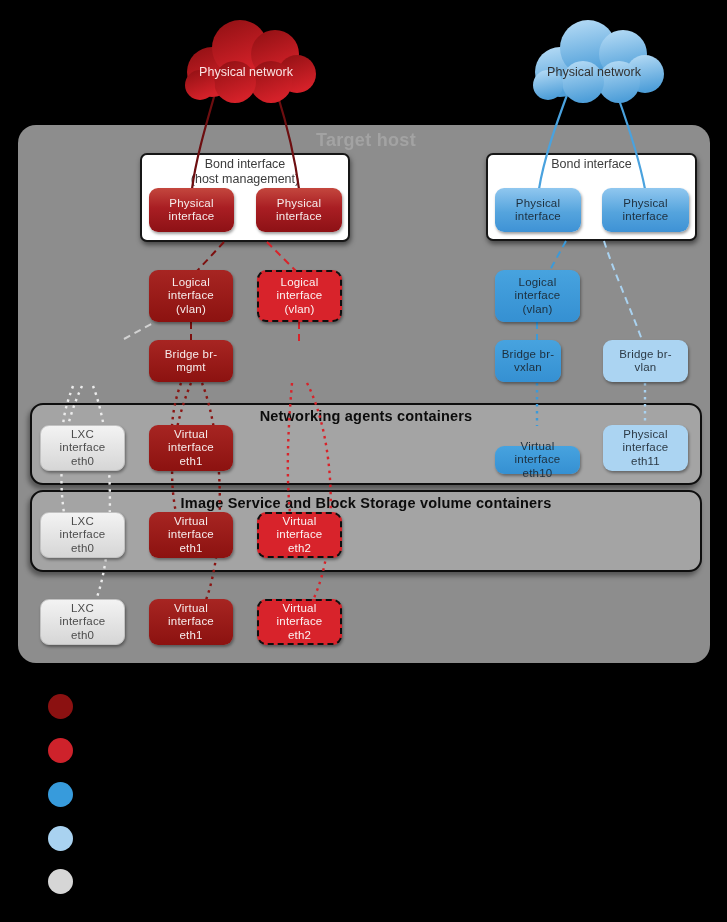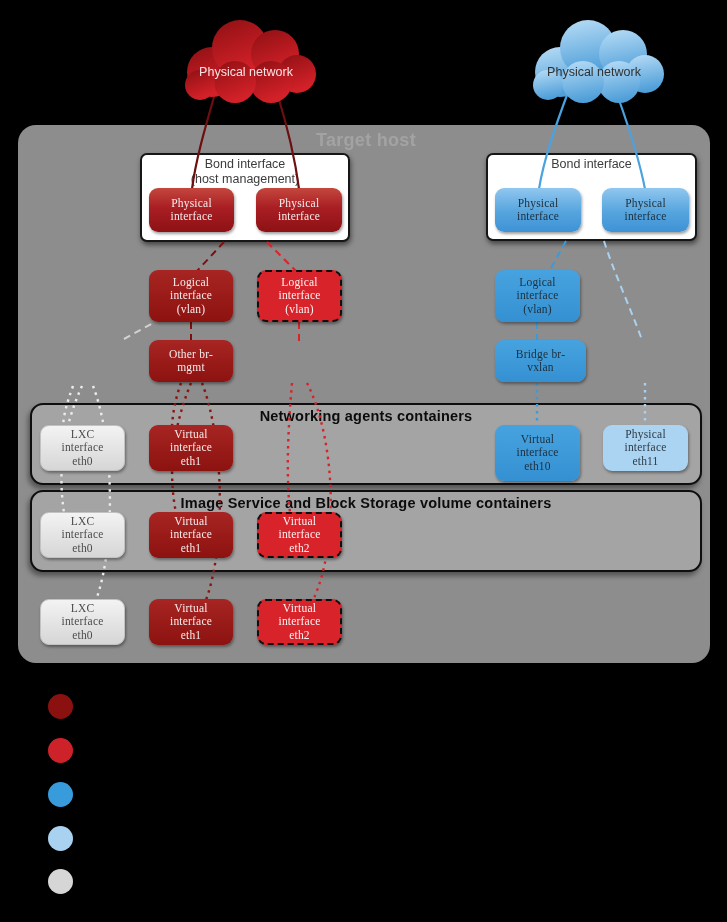--- a/index.html
+++ b/index.html
@@ -2,21 +2,21 @@
 <html><head>
 <meta charset="utf-8">
 <style>
   html,body{margin:0;padding:0;background:#000;}
   #canvas{position:relative;width:727px;height:922px;background:#000;
           font-family:"Liberation Sans",sans-serif;overflow:hidden;}
 
   
   .box{position:absolute;z-index:5;border-radius:9px;display:flex;align-items:center;
        justify-content:center;text-align:center;font-size:11.5px;line-height:13.5px;
-       letter-spacing:.2px;box-shadow:1px 2px 3px rgba(0,0,0,.38);box-sizing:border-box;font-family:Liberation Serif, serif;}
+       letter-spacing:.2px;box-shadow:1px 2px 3px rgba(0,0,0,.38);box-sizing:border-box;}
   .box .lbl{display:inline-block;max-width:62px;}
 
   .v-darkred {background:linear-gradient(180deg,#a72522,#8c1210);color:#f6ecec;}
   .v-physred {background:linear-gradient(180deg,#c4473e 0%,#a91e23 45%,#8d1115 100%);color:#f6ecec;}
   .v-reddash {background:#d8232b;color:#fbf3f3;border:2.5px dashed #0e0e0e;}
   .v-blue    {background:linear-gradient(180deg,#47a3df,#3590d2);color:#1d2e3c;}
   .v-physblue{background:linear-gradient(180deg,#90c7ef 0%,#55a4dd 55%,#3e92d5 100%);color:#1d2e3c;}
   .v-lightblue{background:#abd4f2;color:#2c3a46;}
   .v-gray    {background:linear-gradient(180deg,#f3f3f3,#d6d6d6);color:#4c4c4c;border:1px solid #c2c2c2;}
 
@@ -179,33 +179,36 @@
     <span class="lbl">Logical interface (vlan)</span>
     </div>
   <div class="box v-reddash" style="left:257px;top:270px;width:85px;height:52px">
     <span class="lbl">Logical interface (vlan)</span>
     </div>
   <div class="box v-blue" style="left:495px;top:270px;width:85px;height:52px">
     <span class="lbl">Logical interface (vlan)</span>
     </div>
 
   <div class="box v-darkred" style="left:149px;top:340px;width:84px;height:42px">
-    <span class="lbl">Other br-mgmt</span>
-    </div>
-  <div class="box v-blue" style="left:495px;top:340px;width:91px;height:42px">
+    <span class="lbl">Bridge br-mgmt</span>
+    </div>
+  <div class="box v-blue" style="left:495px;top:340px;width:66px;height:42px">
     <span class="lbl">Bridge br-vxlan</span>
+    </div>
+  <div class="box v-lightblue" style="left:603px;top:340px;width:85px;height:42px">
+    <span class="lbl">Bridge br-vlan</span>
     </div>
 
   <div class="box v-gray" style="left:40px;top:425px;width:85px;height:46px">
     <span class="lbl">LXC interface eth0</span>
     </div>
   <div class="box v-darkred" style="left:149px;top:425px;width:84px;height:46px">
     <span class="lbl">Virtual interface eth1</span>
     </div>
-  <div class="box v-blue" style="left:495px;top:425px;width:85px;height:56px">
+  <div class="box v-blue" style="left:495px;top:446px;width:85px;height:28px">
     <span class="lbl">Virtual interface eth10</span>
     </div>
   <div class="box v-lightblue" style="left:603px;top:425px;width:85px;height:46px">
     <span class="lbl">Physical interface eth11</span>
     </div>
 
   <div class="box v-gray" style="left:40px;top:512px;width:85px;height:46px">
     <span class="lbl">LXC interface eth0</span>
     </div>
   <div class="box v-darkred" style="left:149px;top:512px;width:84px;height:46px">

